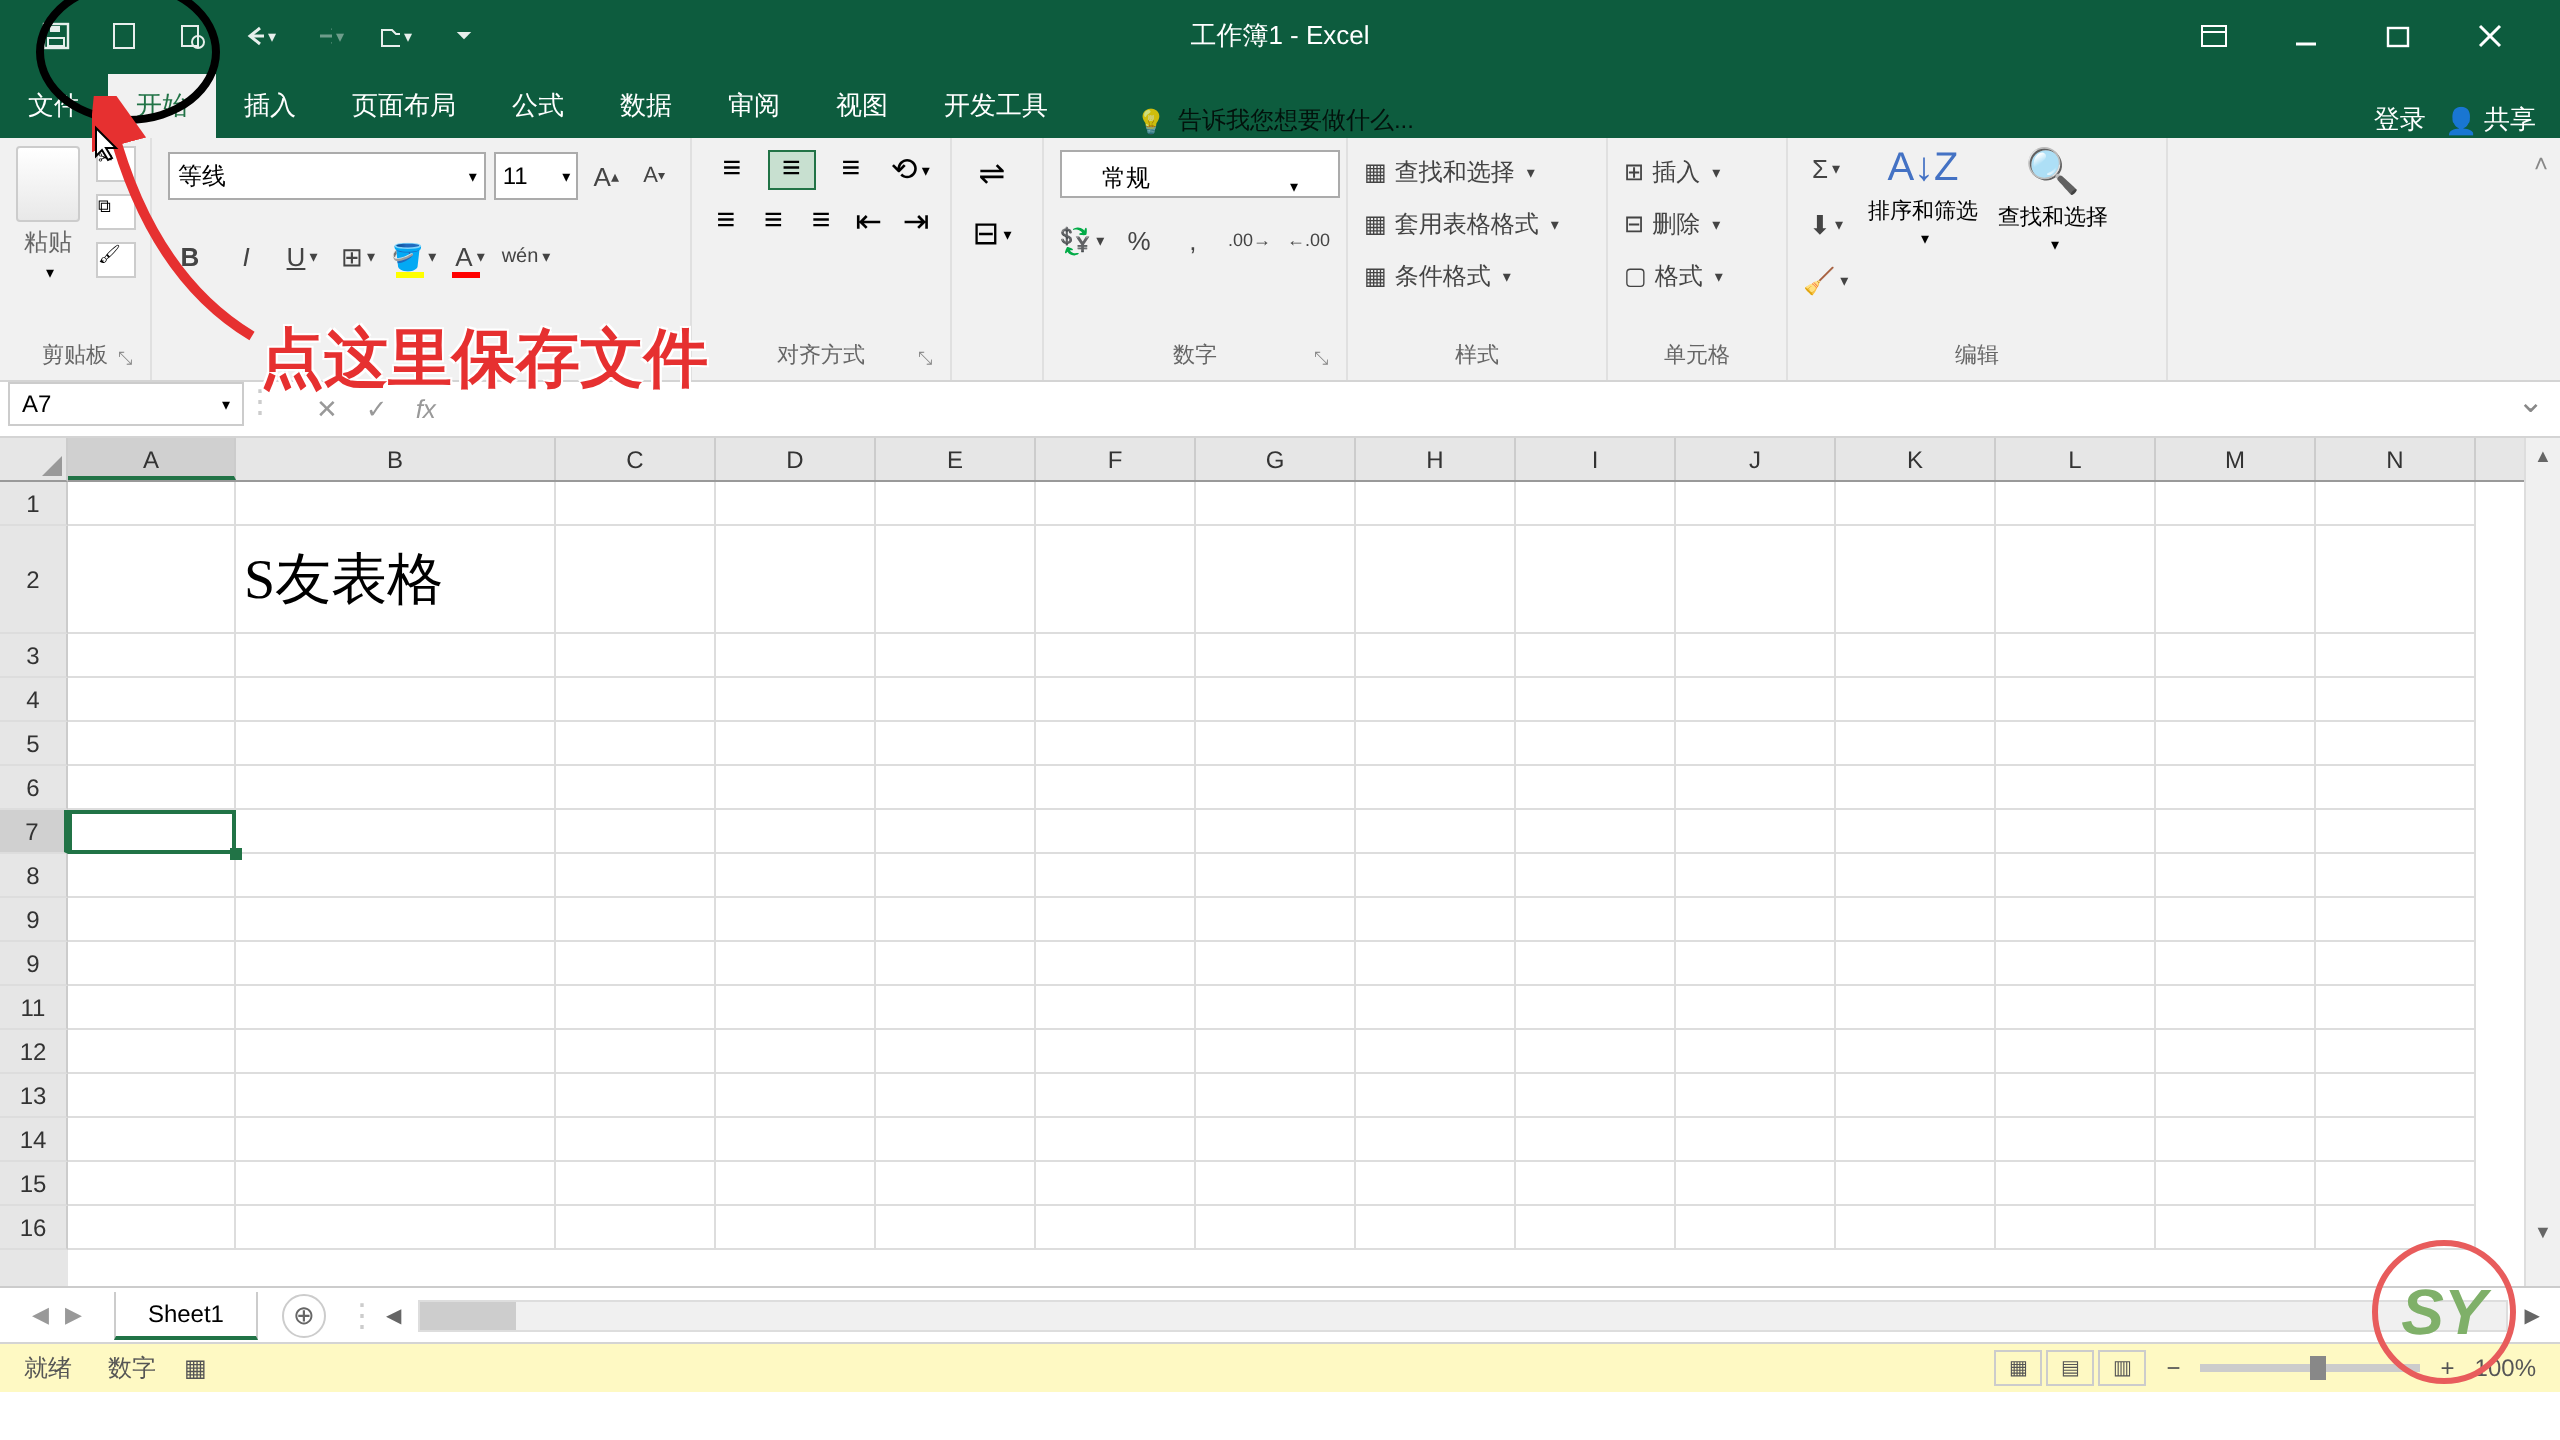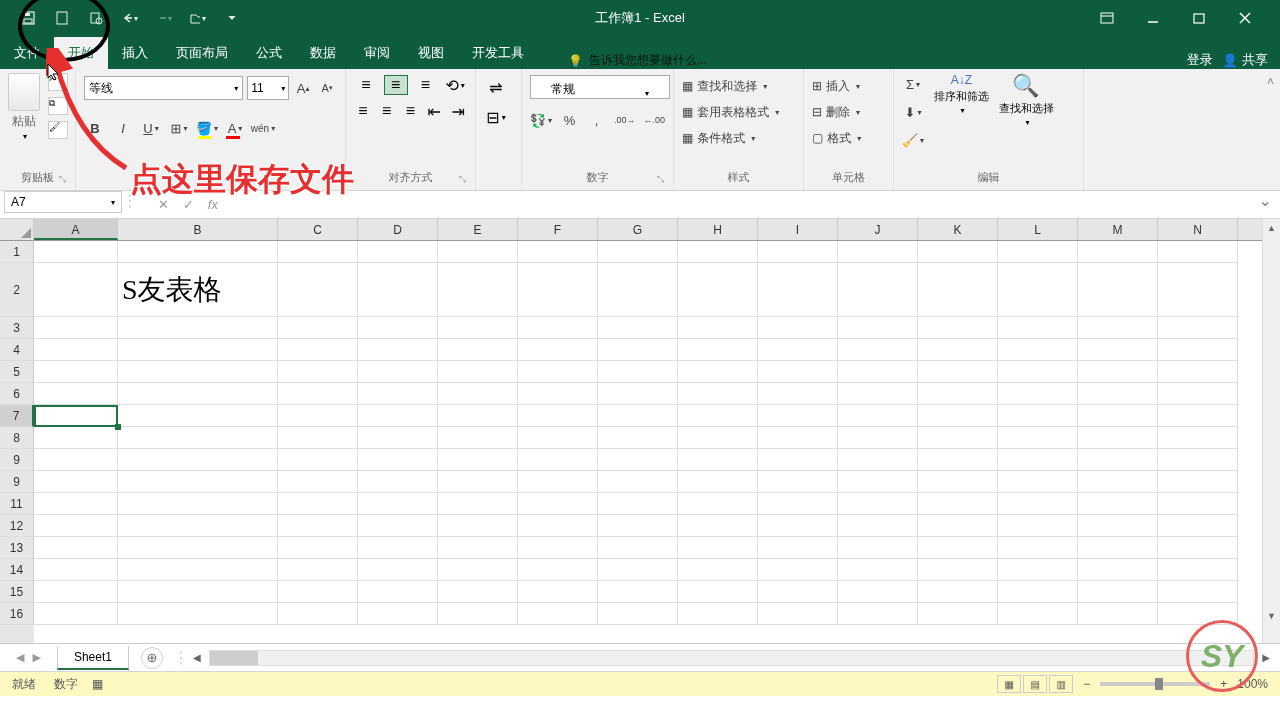--- a/index.html
+++ b/index.html
@@ -341,21 +341,21 @@
   </div>
 
   <div class="rgroup edit-group">
     <div class="edit-body">
       <div class="edit-col">
         <div class="fmt-btn">Σ<span class="dd">▾</span></div>
         <div class="fmt-btn">⬇<span class="dd">▾</span></div>
         <div class="fmt-btn">🧹<span class="dd">▾</span></div>
       </div>
       <div class="big-btn">
-        <span style="font-size:12px;color:#4472c4">A↓Z</span>
+        <span style="font-size:20px;color:#4472c4">A↓Z</span>
         <span>排序和筛选</span>
           <span class="dd">▾</span>
       </div>
       <div class="big-btn">
         <span style="font-size:22px;color:#4472c4">🔍</span>
         <span>查找和选择</span>
           <span class="dd">▾</span>
       </div>
     </div>
     <div class="rgroup-label">编辑</div>

